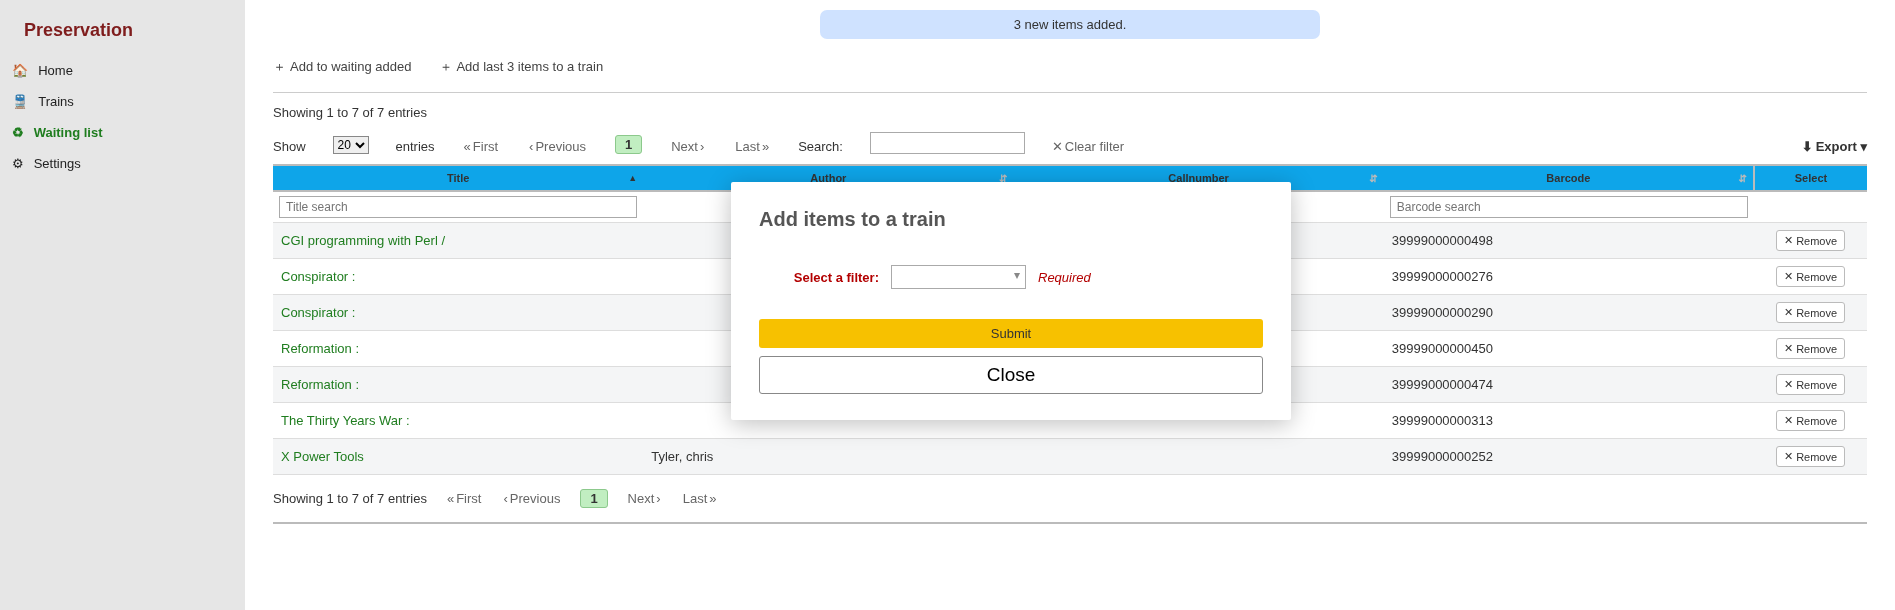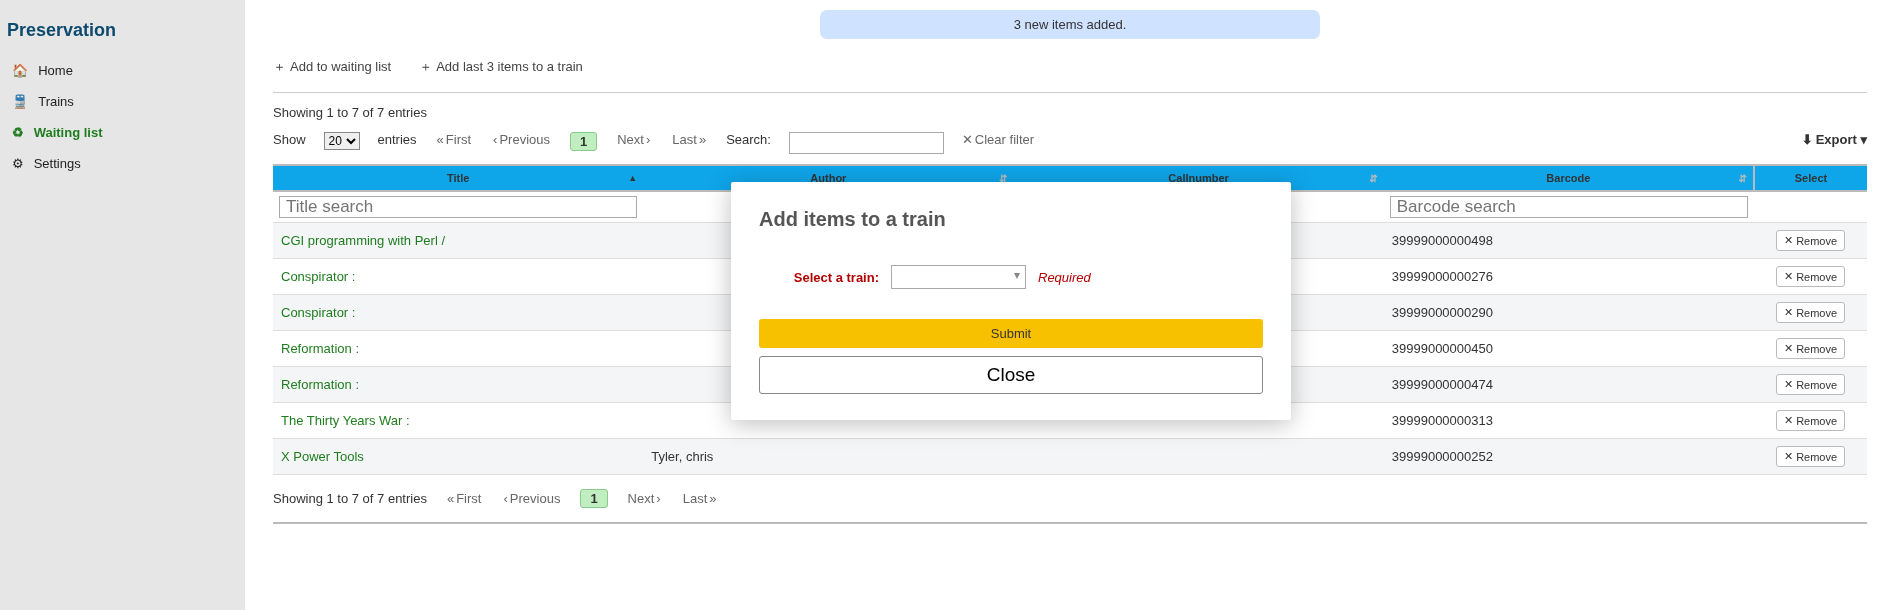--- a/index.html
+++ b/index.html
@@ -1,41 +1,41 @@
 <!DOCTYPE html>
 <html><head>
 <meta charset="utf-8">
 <style>
   * { box-sizing: border-box; margin: 0; padding: 0; }
   body { font-family: Arial, Helvetica, sans-serif; font-size: 13px; color: #333; background: #fff; width: 1895px; }
   .page { display: flex; }
   .sidebar { width: 245px; background: #e6e6e6; padding-top: 10px; min-height: 610px; }
-  .sidebar-title { font-size: 18px; font-weight: bold; color: #0c4a6e; padding: 10px 7px 14px; }
+  .sidebar-title { font-size: 18px; font-weight: bold; color: #7f1d1d; padding: 10px 24px 14px; }
   .sidebar-item { display: flex; align-items: center; gap: 10px; padding: 8px 12px; font-size: 13px; cursor: pointer; color: #222; }
   .sidebar-item.active { color: #1f7d1f; font-weight: bold; background: #e6e6e6; }
   .content { flex: 1; padding: 10px 28px 0 28px; position: relative; }
   .alert { background: #cfe2ff; color: #333; text-align: center; padding: 7px 0; width: 500px; margin: 0 auto 14px; border-radius: 7px; font-size: 13px; }
   .toolbar { display: flex; gap: 28px; padding: 6px 0 18px; border-bottom: 1px solid #ccc; }
   .toolbar-btn { color: #444; cursor: pointer; font-size: 13px; display: inline-flex; align-items: center; gap: 4px; }
   .showing { padding: 12px 0 8px; font-size: 13px; color: #333; }
-  .controls { display: flex; align-items: flex-start; gap: 18px; padding: 4px 0 10px; font-size: 13px; }
+  .controls { display: flex; align-items: flex-end; gap: 27px; padding: 4px 0 10px; font-size: 13px; }
   .controls select { font-size: 12px; border: 1px solid #888; }
   .pager-btn { color: #666; cursor: pointer; padding: 0 2px; display:inline-flex; align-items:center; gap:2px;}
   .page-current { background: #c1eec1; border: 1px solid #8cc98c; padding: 1px 9px; border-radius: 3px; font-weight: bold; color: #333; }
   .search-input { border: 1px solid #aaa; height: 22px; width: 155px; padding: 0 4px; }
   .clear-filter { color: #666; cursor: pointer; display:inline-flex; align-items:center; gap:2px;}
   .export { margin-left: auto; font-weight: bold; cursor: pointer; display:inline-flex; align-items:center; gap:3px;}
   table { width: 100%; border-collapse: collapse; }
   thead th { border-top: 2px solid #bbb; border-bottom: 2px solid #bbb; padding: 6px 8px; font-size: 11px; font-weight: bold; text-align: center; background: #0ea5e9; position: relative; }
   thead th.sortable::after { content: "⇵"; font-size:10px; color:#bbb; position:absolute; right:6px; top:50%; transform:translateY(-50%);}
   thead th.sorted-asc::after { content: "▲"; font-size:9px; color:#333; position:absolute; right:6px; top:50%; transform:translateY(-50%);}
   thead th.last { border-left: 2px solid #bbb; }
   thead th.act { width: 90px;}
   tr.filter-row td { padding: 4px 6px; border-bottom: 1px solid #ddd; }
-  tr.filter-row input { width: 100%; border: 1px solid #aaa; height: 22px; padding: 0 6px; font-size: 17px; color: #404040; }
+  tr.filter-row input { width: 100%; border: 1px solid #aaa; height: 22px; padding: 0 6px; font-size: 12px; color: #404040; }
   tbody tr.data-row td { padding: 7px 8px; border-bottom: 1px solid #ddd; font-size: 13px; }
   tbody tr.data-row:nth-child(odd) td { background: #f4f5f6; }
   .title-link { color: #1f7d1f; text-decoration: none; }
   .remove-btn { border: 1px solid #bbb; background: #fff; padding: 3px 7px; font-size: 11px; border-radius: 3px; cursor: pointer; color: #333; display:inline-flex; align-items:center; gap:3px;}
   .footer-row { display: flex; align-items: center; gap: 18px; padding: 14px 0; border-bottom: 2px solid #bbb; font-size: 13px; }
   
   .modal { position: absolute; left: 486px; top: 182px; width: 560px; background: #fff; box-shadow: 0 4px 24px rgba(0,0,0,0.25); padding: 26px 28px; border-radius: 2px; z-index: 100; min-height: 226px;}
   .modal h2 { font-size: 20px; color: #555; font-weight: bold; margin-bottom: 34px; }
   .form-row { display: flex; align-items: center; gap: 12px; margin-bottom: 30px; }
   .form-label { flex: 0 0 auto; color: #b30000; font-weight: bold; font-size: 13px; min-width:120px; text-align:right;}
@@ -77,21 +77,21 @@
         </div>
       </nav>
   </aside>
 
   <main class="content">
     <div class="alert">3 new items added.</div>
 
     <div class="toolbar">
       <span class="toolbar-btn">
         <span class="icon">＋</span>
-        <span>Add to waiting list</span>
+        <span>Add to waiting added</span>
       </span>
       <span class="toolbar-btn">
         <span class="icon">＋</span>
         <span>Add last 3 items to a train</span>
       </span>
     </div>
 
     <div class="showing">Showing 1 to 7 of 7 entries</div>
 
     <div class="controls">
@@ -239,21 +239,21 @@
         </span>
       <span class="pager-btn">
           <span>Last</span>
           <span>»</span>
         </span>
     </div>
 
     <div class="modal">
       <h2>Add items to a train</h2>
       <div class="form-row">
-        <label class="form-label">Select a train:</label>
+        <label class="form-label">Select a filter:</label>
         <span class="select-wrap"><select class="form-select"></select></span>
         <span class="required">Required</span>
       </div>
       <div class="modal-buttons">
         <button class="btn-submit">Submit</button>
         <button class="btn-close">Close</button>
       </div>
     </div>
 
   </main>

